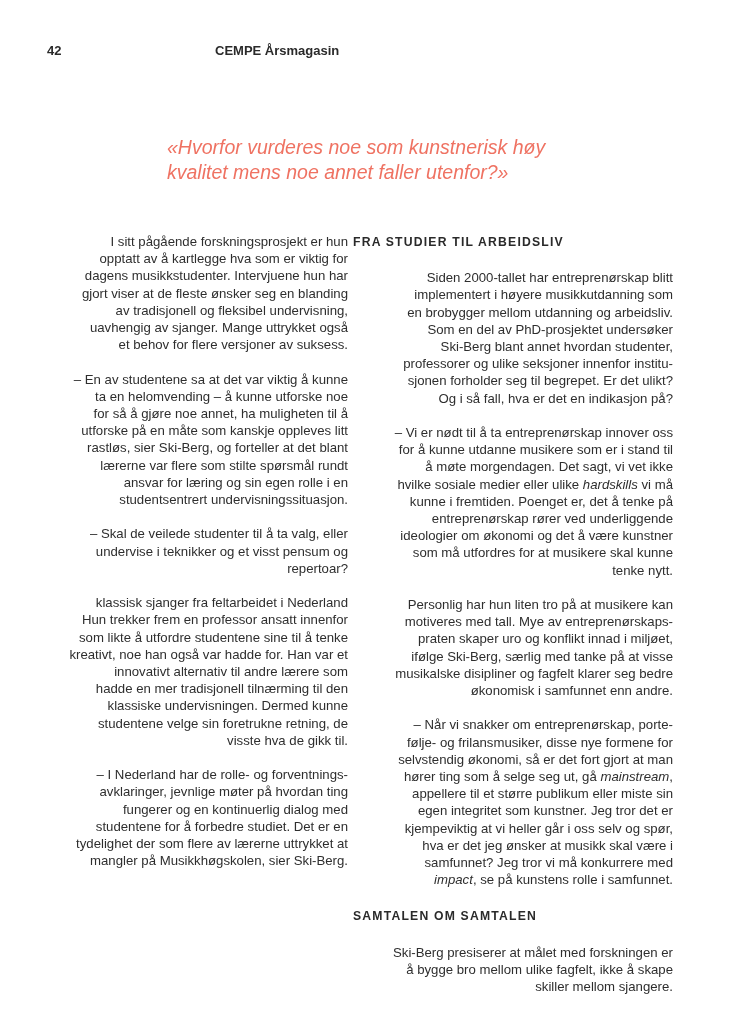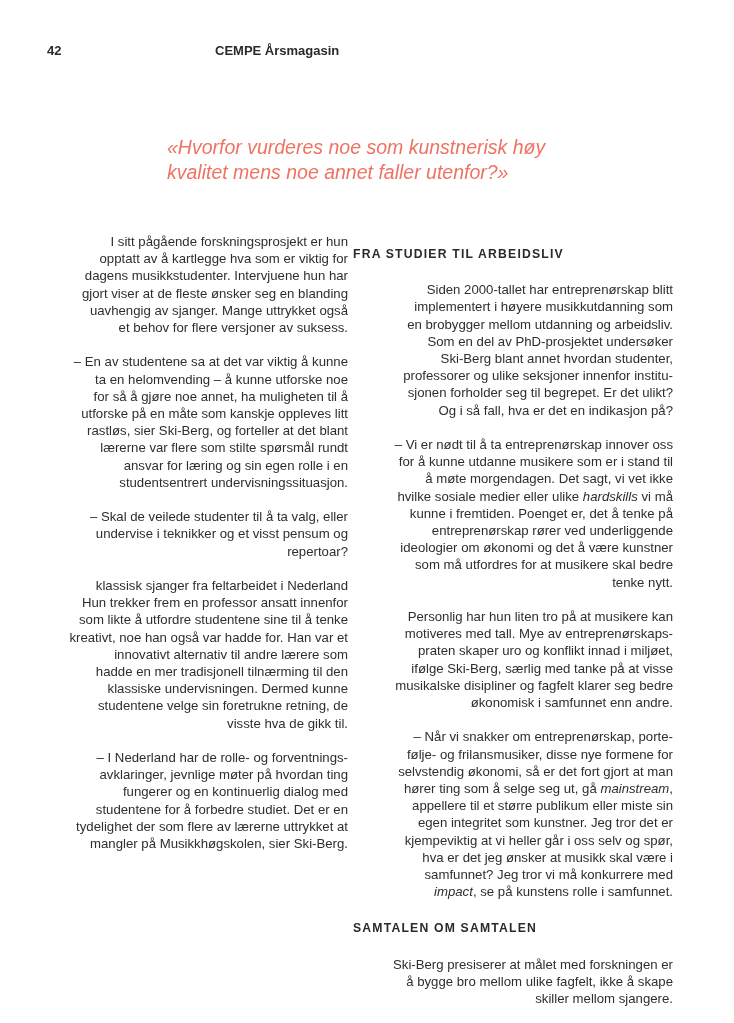--- a/index.html
+++ b/index.html
@@ -51,21 +51,21 @@
       color: #2e2e2e;
     }
     .col-left { left: 48px; width: 300px; }
     .col-right { left: 353px; width: 320px; top: 234px; }
     .para { margin: 0 0 17.2px 0; text-align: right; }
     .para .line { display: block; white-space: nowrap; }
     .heading {
       font-weight: bold;
       letter-spacing: 1.2px;
       font-size: 12.2px;
-      margin: 12px 0 18px 0;
+      margin: 0 0 18px 0;
       color: #2a2a2a;
     }
     .heading.second { margin-top: 20px; }
     em { font-style: italic; }
   </style>
 </head>
 <body>
 
 <div class="page-number">42</div>
 <div class="magazine-title">CEMPE Årsmagasin</div>
@@ -74,20 +74,21 @@
   <span class="line">«Hvorfor vurderes noe som kunstnerisk høy</span>
   <span class="line">kvalitet mens noe annet faller utenfor?»</span>
 </div>
 
 <div class="column col-left" id="left-col">
     <div class="para">
       <span class="line">I sitt pågående forskningsprosjekt er hun</span>
       <span class="line">opptatt av å kartlegge hva som er viktig for</span>
       <span class="line">dagens musikkstudenter. Intervjuene hun har</span>
       <span class="line">gjort viser at de fleste ønsker seg en blanding</span>
+      <span class="line">av tradisjonell og fleksibel undervisning,</span>
       <span class="line">uavhengig av sjanger. Mange uttrykket også</span>
       <span class="line">et behov for flere versjoner av suksess.</span>
     </div>
     <div class="para">
       <span class="line">– En av studentene sa at det var viktig å kunne</span>
       <span class="line">ta en helomvending – å kunne utforske noe</span>
       <span class="line">for så å gjøre noe annet, ha muligheten til å</span>
       <span class="line">utforske på en måte som kanskje oppleves litt</span>
       <span class="line">rastløs, sier Ski-Berg, og forteller at det blant</span>
       <span class="line">lærerne var flere som stilte spørsmål rundt</span>
@@ -134,21 +135,21 @@
         <span class="line">Og i så fall, hva er det en indikasjon på?</span>
       </div>
       <div class="para">
         <span class="line">– Vi er nødt til å ta entreprenørskap innover oss</span>
         <span class="line">for å kunne utdanne musikere som er i stand til</span>
         <span class="line">å møte morgendagen. Det sagt, vi vet ikke</span>
         <span class="line">hvilke sosiale medier eller ulike <em>hardskills</em> vi må</span>
         <span class="line">kunne i fremtiden. Poenget er, det å tenke på</span>
         <span class="line">entreprenørskap rører ved underliggende</span>
         <span class="line">ideologier om økonomi og det å være kunstner</span>
-        <span class="line">som må utfordres for at musikere skal bedre</span>
+        <span class="line">som må utfordres for at musikere skal kunne</span>
         <span class="line">tenke nytt.</span>
       </div>
       <div class="para">
         <span class="line">Personlig har hun liten tro på at musikere kan</span>
         <span class="line">motiveres med tall. Mye av entreprenørskaps-</span>
         <span class="line">praten skaper uro og konflikt innad i miljøet,</span>
         <span class="line">ifølge Ski-Berg, særlig med tanke på at visse</span>
         <span class="line">musikalske disipliner og fagfelt klarer seg bedre</span>
         <span class="line">økonomisk i samfunnet enn andre.</span>
       </div>

